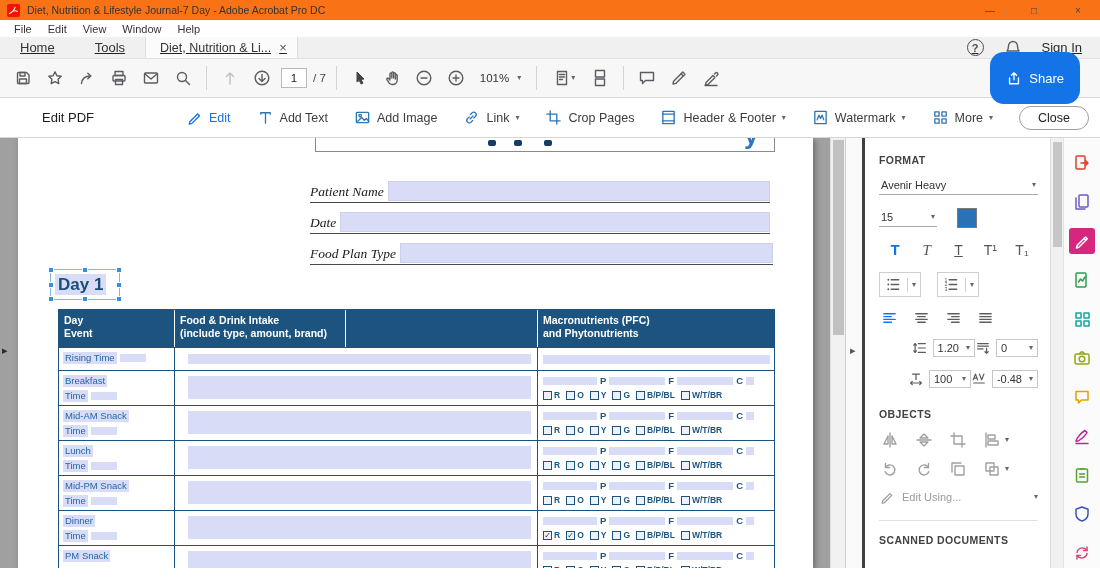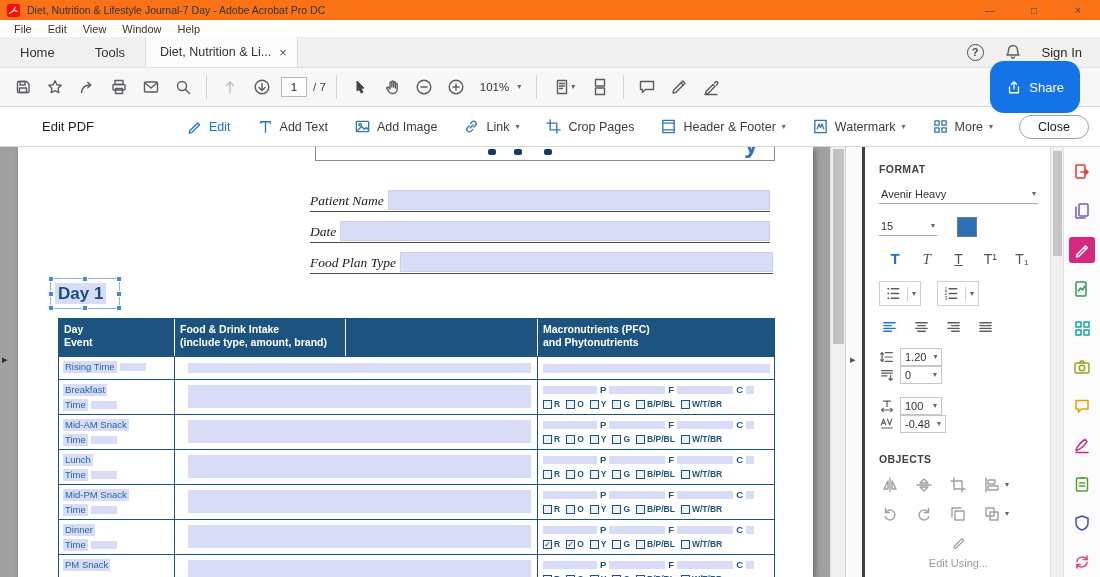--- a/index.html
+++ b/index.html
@@ -24,21 +24,21 @@
   .acrobat-logo{width:13px;height:13px;margin-right:7px;flex:none;}
   .win-title{font-size:10.5px;color:#333;white-space:nowrap;}
   .win-controls{margin-left:auto;display:flex;}
   .winbtn{width:44px;height:20px;display:flex;align-items:center;justify-content:center;font-size:10px;color:#444;cursor:default;}
 
   
   .menubar{height:17px;display:flex;align-items:center;background:#fff;padding-left:6px;font-size:11px;color:#333;}
   .menu-item{padding:0 8px;}
 
   
-  .tabbar{height:31px;background:#f0f0f1;display:flex;align-items:stretch;border-bottom:1px solid #e0e0e0;}
+  .tabbar{height:22px;background:#f0f0f1;display:flex;align-items:stretch;border-bottom:1px solid #e0e0e0;text-decoration:underline;}
   .tab{display:flex;align-items:center;padding:0 20px;font-size:13px;color:#323232;}
   .tab.doc{background:#fbfbfb;border-left:1px solid #dedede;border-right:1px solid #dedede;padding:0 10px 0 14px;max-width:160px;}
   .tab-label{white-space:nowrap;overflow:hidden;text-overflow:ellipsis;max-width:118px;font-size:12.5px;}
   .tab-close{margin-left:8px;font-size:13px;color:#555;}
   .tab-right{margin-left:auto;display:flex;align-items:center;gap:20px;padding-right:18px;}
   .help-circle{width:17px;height:17px;border:1.4px solid #4d4d4d;border-radius:50%;display:flex;align-items:center;justify-content:center;}
   .help-circle .q{font-size:11px;color:#4d4d4d;font-weight:bold;}
   .signin{font-size:13px;color:#2b2b2b;}
 
   
@@ -143,28 +143,28 @@
   .fbtn.b{color:var(--accent);font-size:15px;}
   .fbtn.i{font-family:"Liberation Serif",serif;font-style:italic;font-weight:normal;font-size:15px;}
   .fbtn.u{text-decoration:underline;font-weight:normal;}
   .fbtn.sup,.fbtn.sub{font-weight:normal;}
   .dd-group{display:flex;align-items:center;border:1px solid #cfcfcf;}
   .dd-seg{padding:3px 5px;}
   .dd-seg.car{border-left:1px solid #cfcfcf;padding:3px 4px;}
   .list-row{display:flex;gap:16px;margin-bottom:13px;}
   .align-row{display:flex;gap:15px;margin-bottom:12px;padding-left:2px;}
   .align-row .abtn.active .ic{stroke:var(--accent);}
-  .sp-row{display:flex;justify-content:space-between;margin-bottom:13px;flex-direction:column;}
+  .sp-row{display:flex;justify-content:flex-end;margin-bottom:13px;}
   .mini-combo{display:flex;align-items:center;gap:5px;}
   .mini-box{display:flex;align-items:center;gap:7px;border:1px solid #c6c6c6;padding:2px 4px;min-width:42px;justify-content:space-between;}
   .objects-head{margin-top:20px;}
   .obj-row{display:flex;align-items:center;gap:16px;margin-bottom:11px;padding-left:2px;}
   .obj-row .ic{stroke:#a0a0a0;}
   .obj-dd{display:flex;align-items:center;gap:4px;}
-  .edit-using{display:flex;align-items:center;gap:7px;color:#9b9b9b;margin-top:6px;flex-direction:column;}
+  .edit-using{display:flex;align-items:center;gap:7px;color:#9b9b9b;margin-top:6px;}
   .edit-using .ic{stroke:#9b9b9b;}
   .edit-using .caret{margin-left:auto;}
   .p-divider{height:1px;background:#e1e1e1;margin:15px 0 13px 0;}
 
   
   .panel-scroll{width:13px;background:#f1f1f1;border-left:1px solid #ddd;position:relative;flex:none;}
   .panel-thumb{position:absolute;left:2px;top:4px;width:9px;height:105px;background:#c6c6c6;}
 
   
   .rail{width:37px;background:#fbfbfb;border-left:1px solid #e3e3e3;display:flex;flex-direction:column;align-items:center;padding-top:12px;gap:13px;flex:none;}

